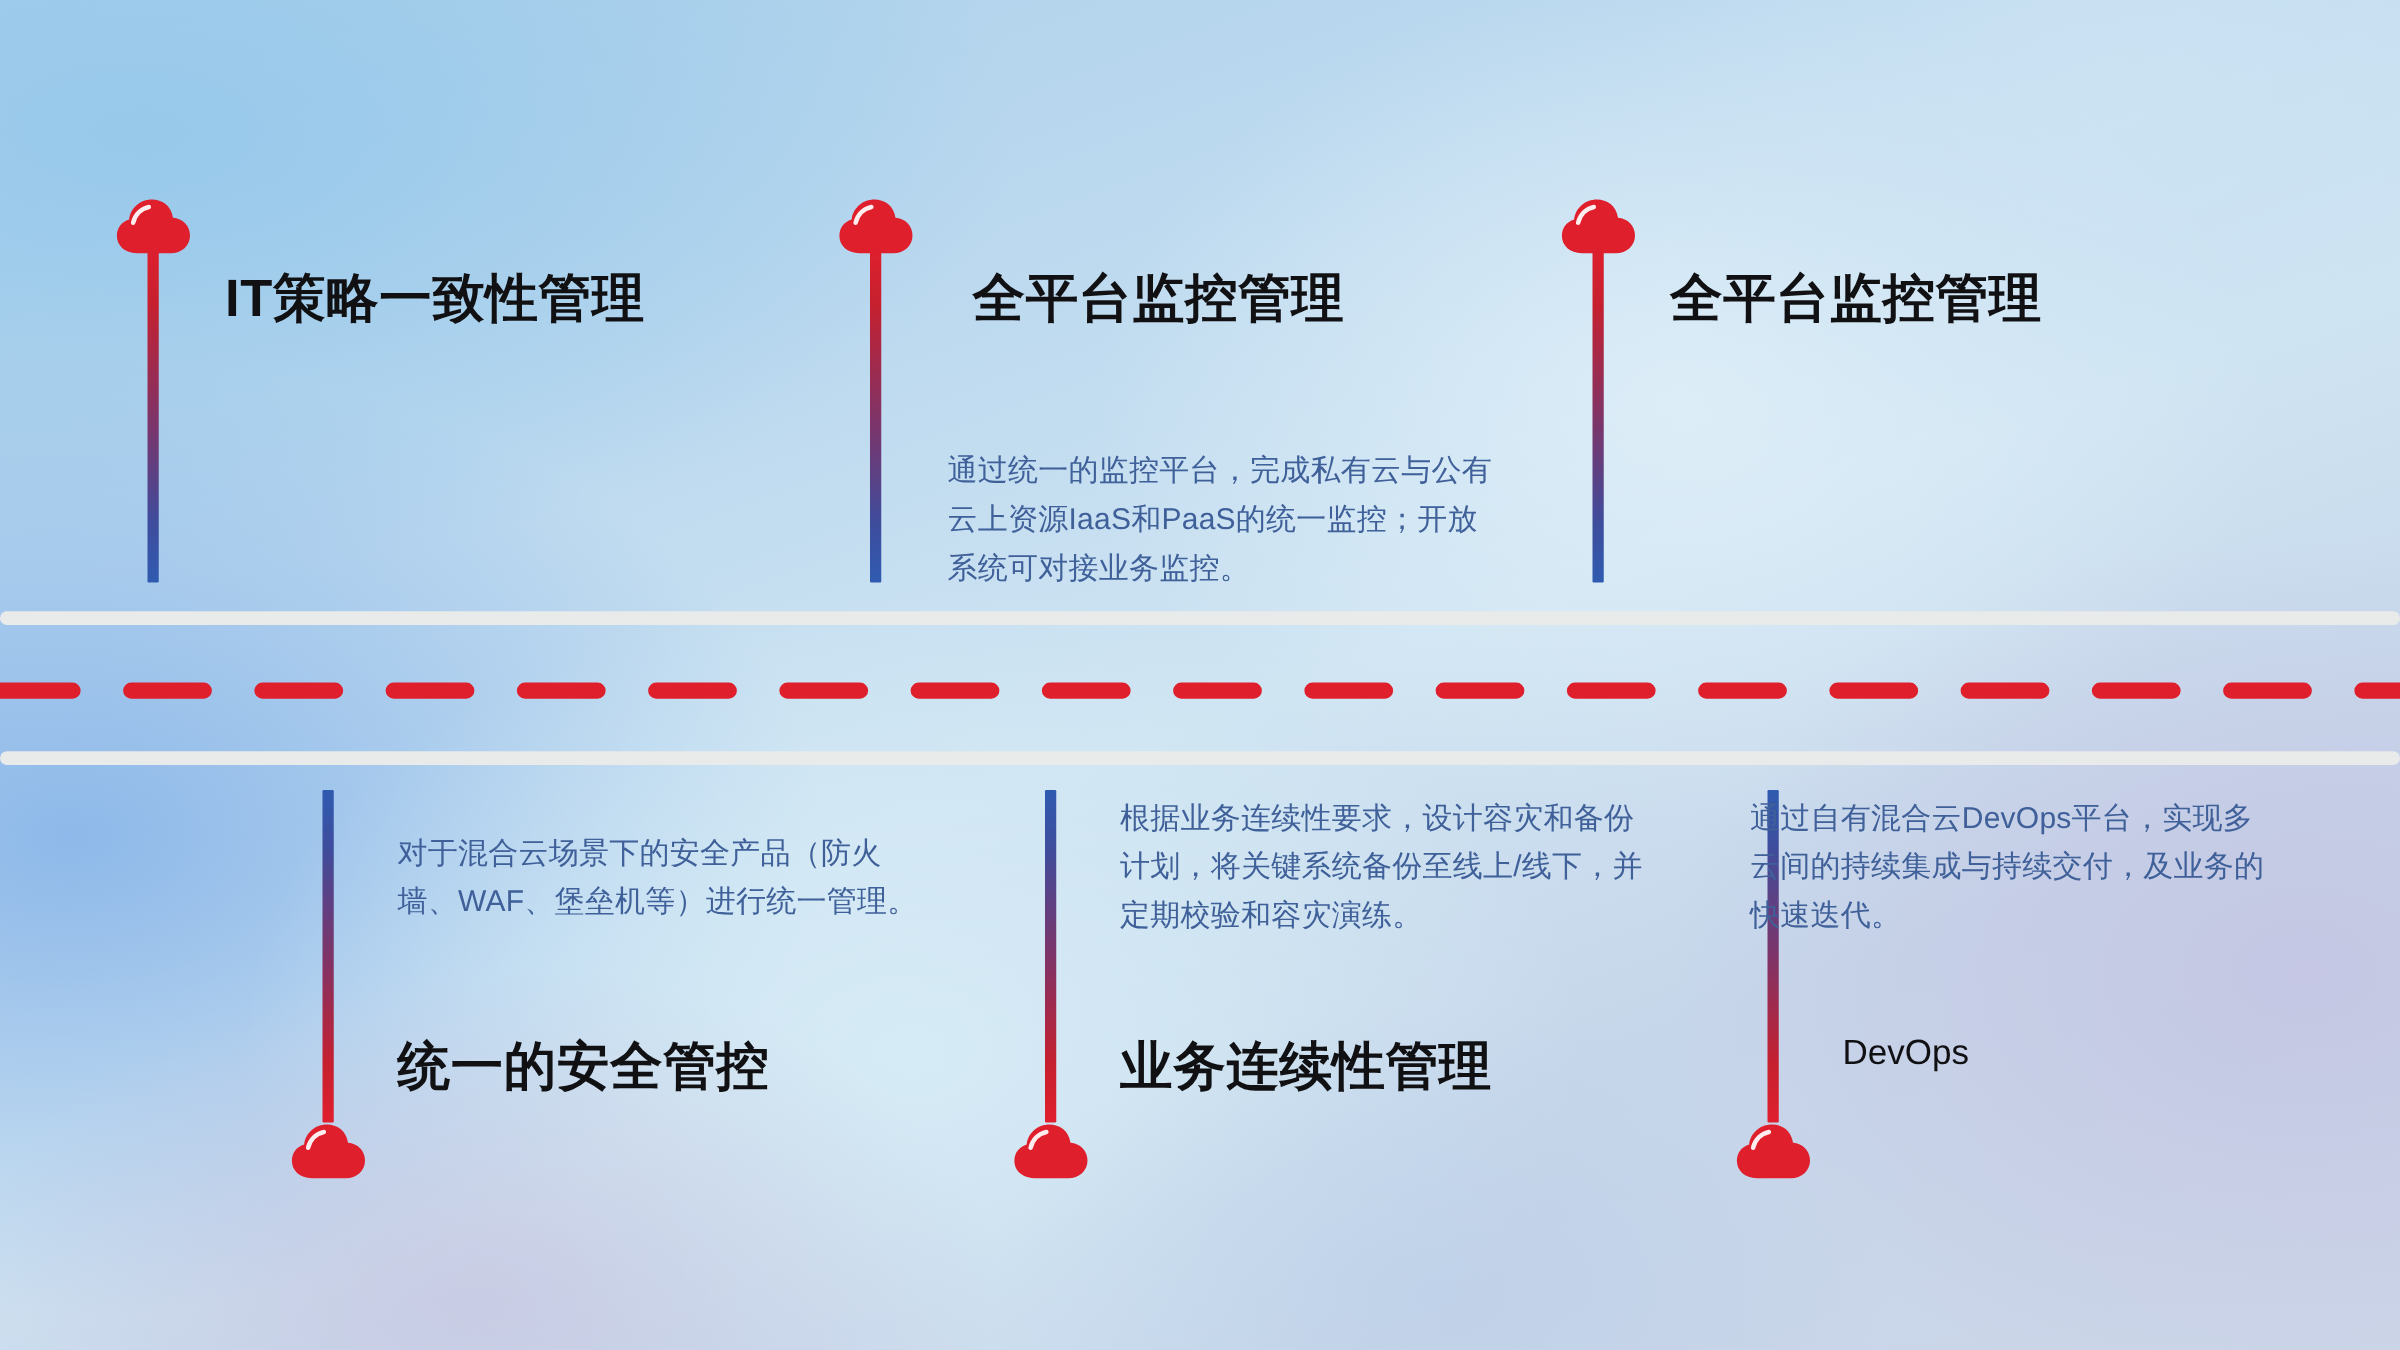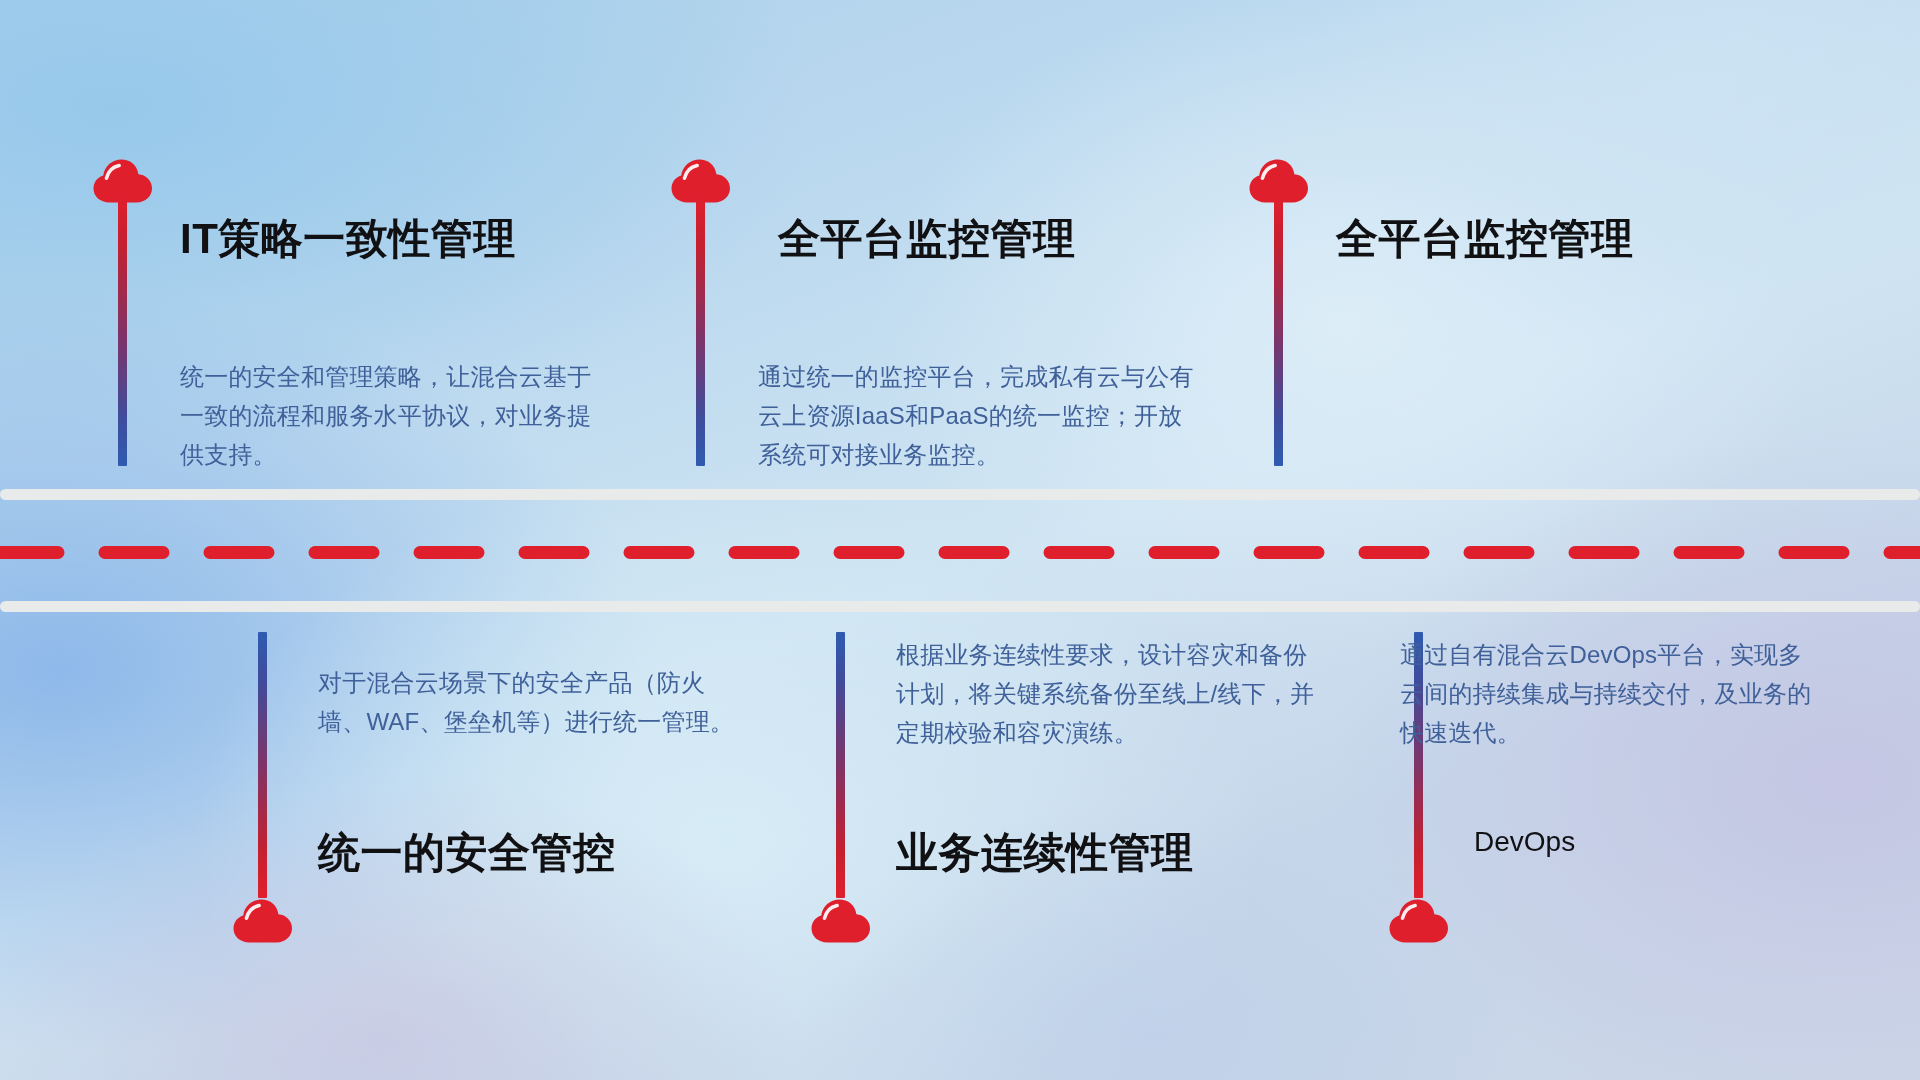--- a/index.html
+++ b/index.html
@@ -103,21 +103,20 @@
 <div class="stage">
 
   <div class="cloud" style="left:92px;  top:158px;">
     <svg viewBox="0 0 62 46" xmlns="http://www.w3.org/2000/svg">
       <path d="M17.5 44.5h27c9 0 15.5-6.2 15.5-14.2 0-7.6-5.9-13.6-13.6-14.1C45 6.3 37.5 1.5 29.6 1.5 20 1.5 12.3 8.4 11.3 17.5 5.3 19.3 1.5 24.3 1.5 30.6c0 7.9 6.4 13.9 16 13.9z" fill="#e01f2d"></path>
       <path d="M14.5 20.2c1.6-6.6 6.4-11.3 12.6-12.6" fill="none" stroke="#ffffff" stroke-width="3.6" stroke-linecap="round" opacity="0.92"></path>
     </svg>
   </div>
   <div class="stem down" style="left:118px; top:196px; height:270px;"></div>
   <div class="heading" style="left:180px; top:218px;">IT策略一致性管理</div>
-  <div class="body-copy" style="left:180px; top:358px; width:420px;">统一的安全和管理策略，让混合云基于一致的流程和服务水平协议，对业务提供支持。</div>
 
   <div class="cloud" style="left:670px; top:158px;">
     <svg viewBox="0 0 62 46" xmlns="http://www.w3.org/2000/svg">
       <path d="M17.5 44.5h27c9 0 15.5-6.2 15.5-14.2 0-7.6-5.9-13.6-13.6-14.1C45 6.3 37.5 1.5 29.6 1.5 20 1.5 12.3 8.4 11.3 17.5 5.3 19.3 1.5 24.3 1.5 30.6c0 7.9 6.4 13.9 16 13.9z" fill="#e01f2d"></path>
       <path d="M14.5 20.2c1.6-6.6 6.4-11.3 12.6-12.6" fill="none" stroke="#ffffff" stroke-width="3.6" stroke-linecap="round" opacity="0.92"></path>
     </svg>
   </div>
   <div class="stem down" style="left:696px; top:196px; height:270px;"></div>
   <div class="heading" style="left:758px; top:218px;margin-left:20px;">全平台监控管理</div>
   <div class="body-copy" style="left:758px; top:358px; width:440px;">通过统一的监控平台，完成私有云与公有云上资源IaaS和PaaS的统一监控；开放系统可对接业务监控。</div>

